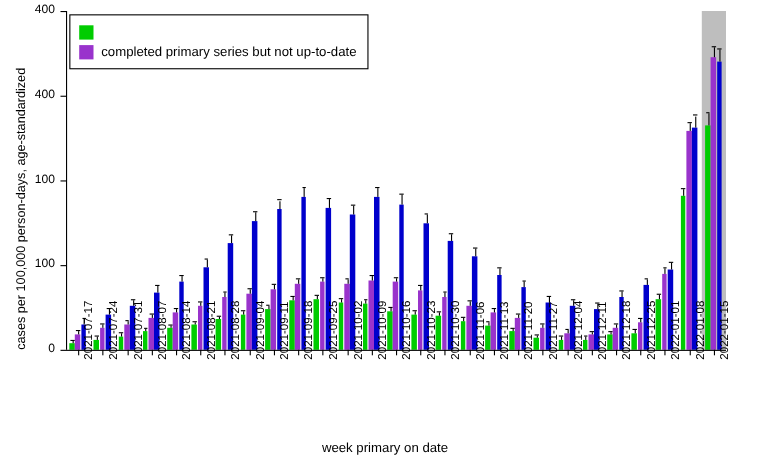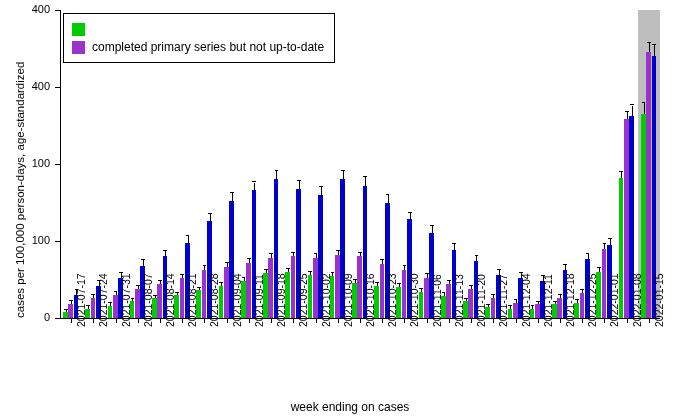--- a/index.html
+++ b/index.html
@@ -360,21 +360,21 @@
       <div class="xtick-label" style="left: 586.222px;">2021-12-25</div>
       <div class="xtick" style="left: 604.444px;"></div>
       <div class="xtick-label" style="left: 608.444px;">2022-01-01</div>
       <div class="xtick" style="left: 626.667px;"></div>
       <div class="xtick-label" style="left: 630.667px;">2022-01-08</div>
       <div class="xtick" style="left: 648.889px;"></div>
       <div class="xtick-label" style="left: 652.889px;">2022-01-15</div>
     </div>
 
   <div id="y-axis-title" style="left: 14px; top: 318px;">cases per 100,000 person-days, age-standardized</div>
-  <div id="x-axis-title">week ending on cases</div>
+  <div id="x-axis-title">week primary on date</div>
 
   <div id="legend">
     <div class="legend-row">
       <span class="swatch" style="background: rgb(0, 204, 0);"></span>
     </div>
     <div class="legend-row">
       <span class="swatch" style="background: rgb(153, 51, 204);"></span>
       <span class="legend-label">completed primary series but not up-to-date</span>
     </div>
   </div>

